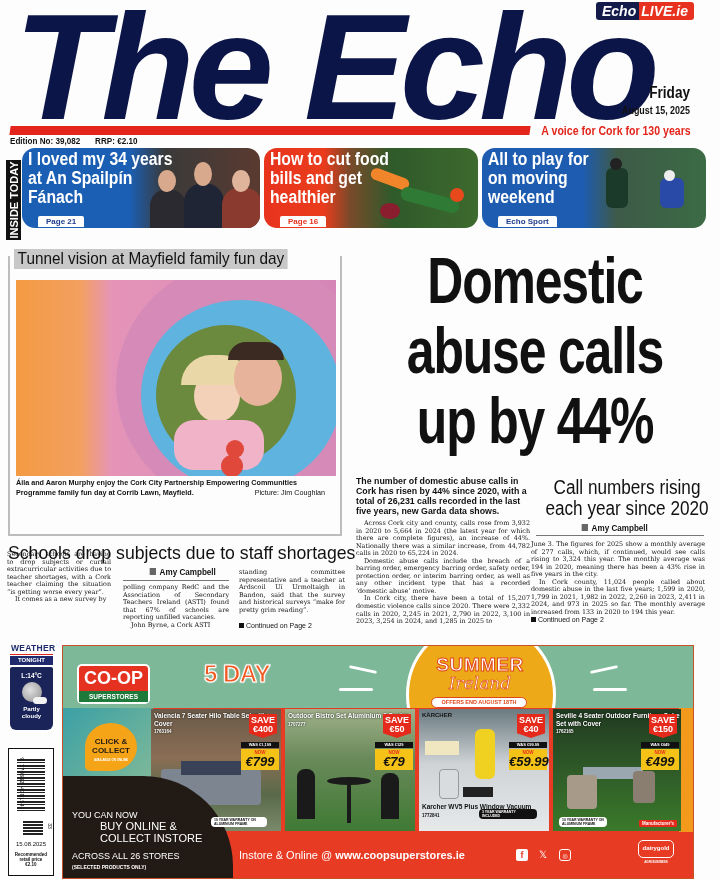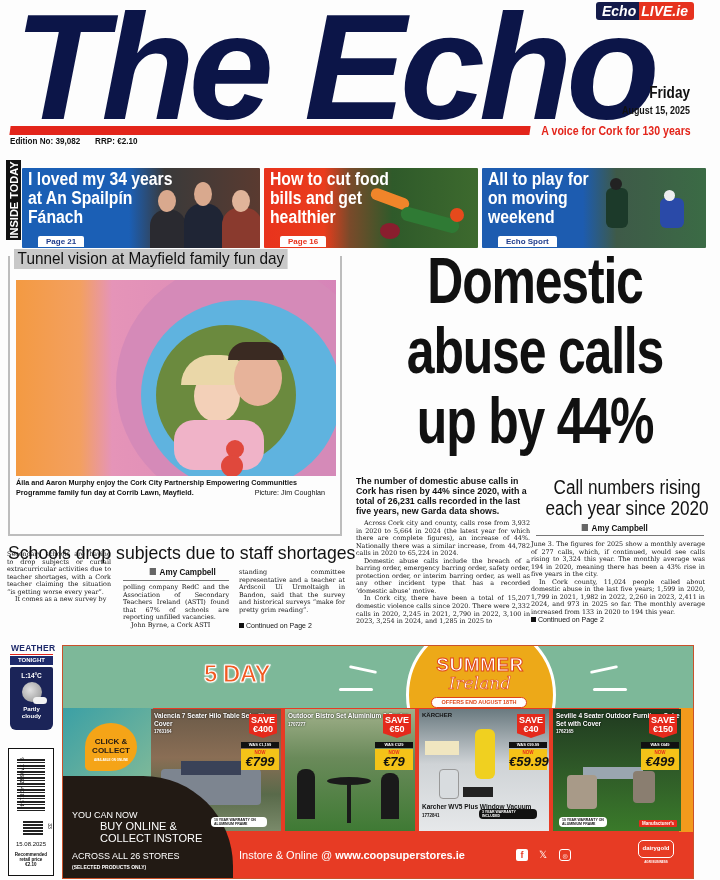--- a/index.html
+++ b/index.html
@@ -14,21 +14,21 @@
   .issue-day { position: absolute; right: 30px; top: 84px; font-size: 16px; font-weight: 700; transform: scaleX(0.85); transform-origin: right; color: #111; }
   .issue-date { position: absolute; right: 30px; top: 104px; font-size: 10.5px; font-weight: 700; transform: scaleX(0.85); transform-origin: right; }
   .red-rule { position: absolute; left: 10px; top: 126px; width: 520px; height: 9px; background: #e3251b; transform: skewX(-8deg); }
   .tagline { position: absolute; right: 29px; top: 124px; font-size: 12px; font-weight: 700; color: #e3251b; transform: scaleX(0.88); transform-origin: right; }
   .edition { position: absolute; left: 10px; top: 136px; font-size: 9px; font-weight: 700; transform: scaleX(0.9); transform-origin: left; }
   .edition span { margin-right: 14px; }
 
   
   .inside-label { position: absolute; left: 6px; top: 160px; width: 15px; height: 80px; background: #111; color: #fff; }
   .inside-label span { position: absolute; left: 50%; top: 50%; transform: translate(-50%,-50%) rotate(-90deg); font-size: 11px; font-weight: 800; white-space: nowrap; }
-  .teaser { position: absolute; top: 168px; height: 80px; border-radius: 1px; overflow: hidden; }
+  .teaser { position: absolute; top: 148px; height: 80px; border-radius: 13px; overflow: hidden; }
   .teaser .headline { position: absolute; left: 6px; top: 2px; color: #fff; font-weight: 800; font-size: 17.5px; line-height: 19px; transform: scaleX(0.9); transform-origin: left; white-space: nowrap; z-index: 2; }
   .teaser .page-tag { position: absolute; left: 16px; bottom: 1px; background: #fff; color: #1e3c8c; font-size: 8px; font-weight: 800; padding: 1px 8px; border-radius: 2px 2px 0 0; z-index: 2; }
   .teaser.t1 { left: 22px; width: 238px; background: linear-gradient(90deg, #1b5fb5 0%, #1b5fb5 45%, #3a3a3a 60%, #5a3a30 100%); }
   .teaser.t2 { left: 264px; width: 214px; background: linear-gradient(90deg, #e8331d 0%, #ea3c1c 28%, #7a4a2a 40%, #2f5a2a 60%, #3d6a2e 100%); }
   .teaser.t3 { left: 482px; width: 224px; background: linear-gradient(90deg, #1d5cb0 0%, #1d5cb0 45%, #3e5a48 60%, #3b6b45 100%); }
   .photo-people { position: absolute; right: 0; top: 0; bottom: 0; width: 120px; }
   .face { position: absolute; border-radius: 50%; background: #d9a98e; }
   .body-shape { position: absolute; border-radius: 40% 40% 0 0; }
 
   
@@ -264,20 +264,24 @@
   <div class="barcode2-num">33</div>
   <div class="barcode-date">15.08.2025</div>
   <div class="barcode-rrp">
     <div>Recommended</div>
     <div>retail price</div>
     <div>€2.10</div>
   </div>
 </div>
 
 <div class="ad">
+  <div class="coop-logo">
+    <div class="top">CO-OP</div>
+    <div class="bot">SUPERSTORES</div>
+  </div>
   <div class="five-day">5 DAY</div>
   <div class="ray" style="left:286px;top:22px;width:28px;transform:rotate(12deg);"></div>
   <div class="ray" style="left:276px;top:42px;width:34px;"></div>
   <div class="ray" style="left:527px;top:22px;width:28px;transform:rotate(-12deg);"></div>
   <div class="ray" style="left:530px;top:42px;width:34px;"></div>
   <div class="sun"></div>
   <div class="summer">SUMMER</div>
   <div class="savers">Ireland</div>
   <div class="offers-end">OFFERS END AUGUST 18TH</div>
 

